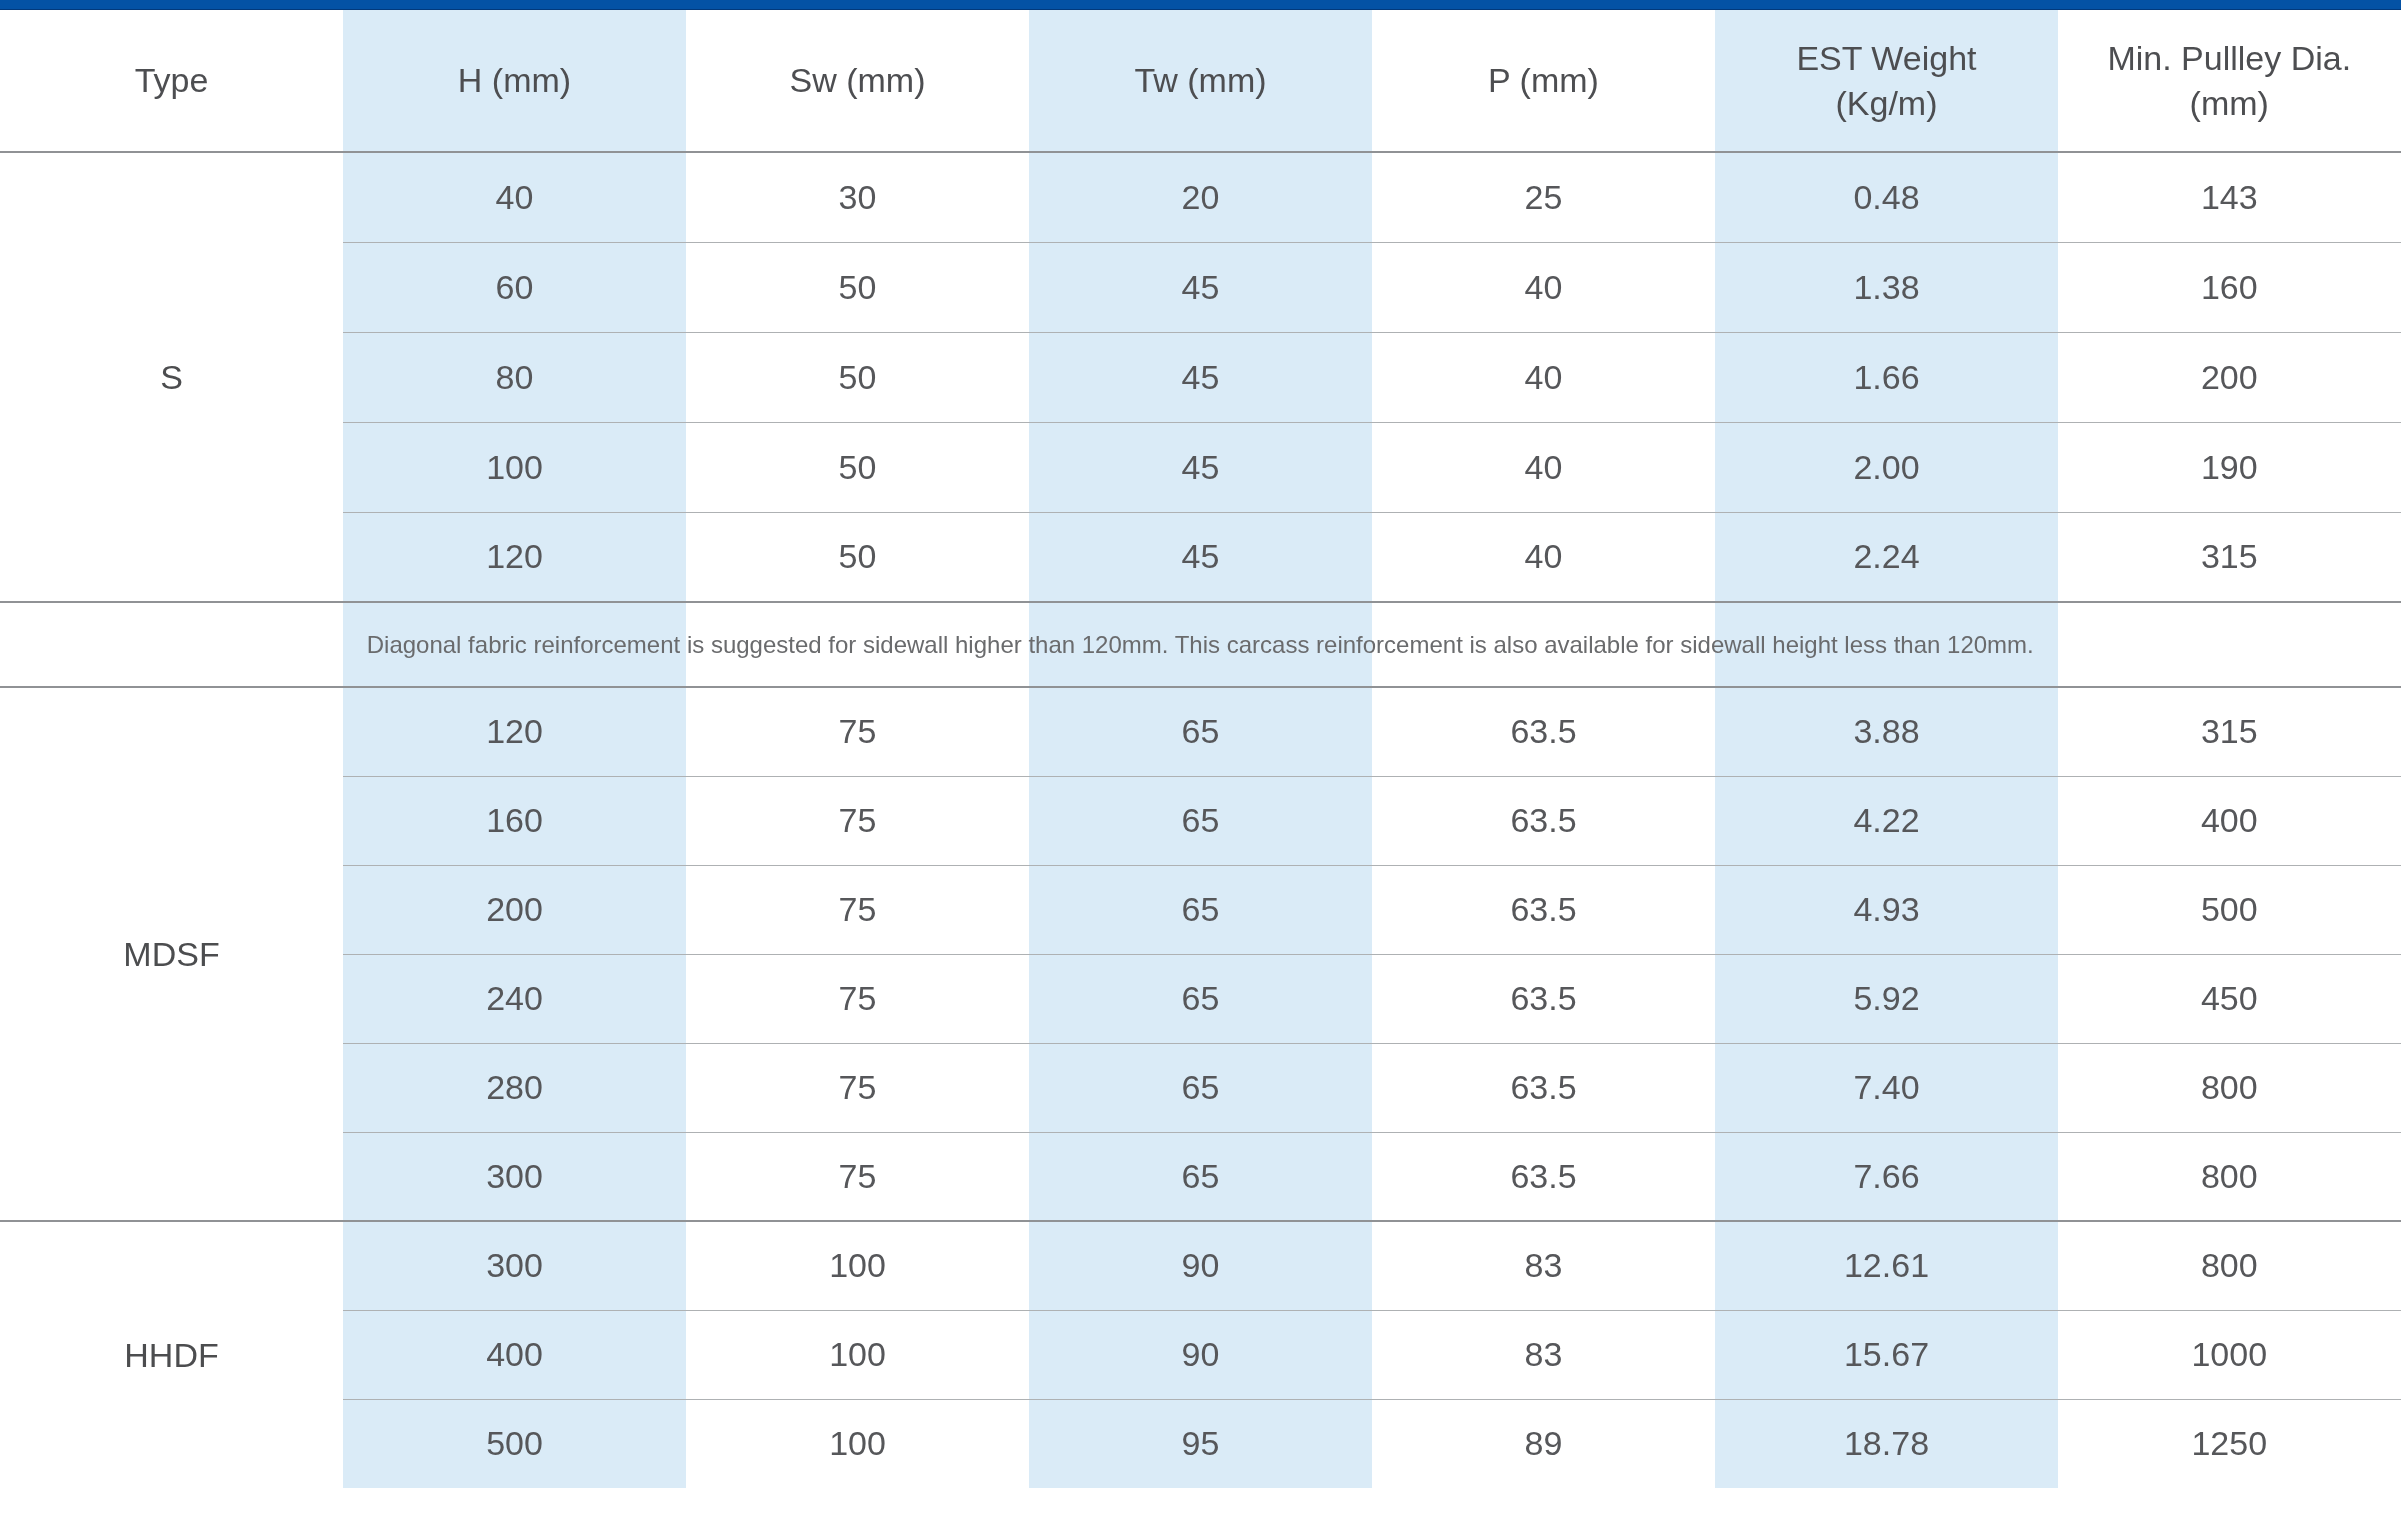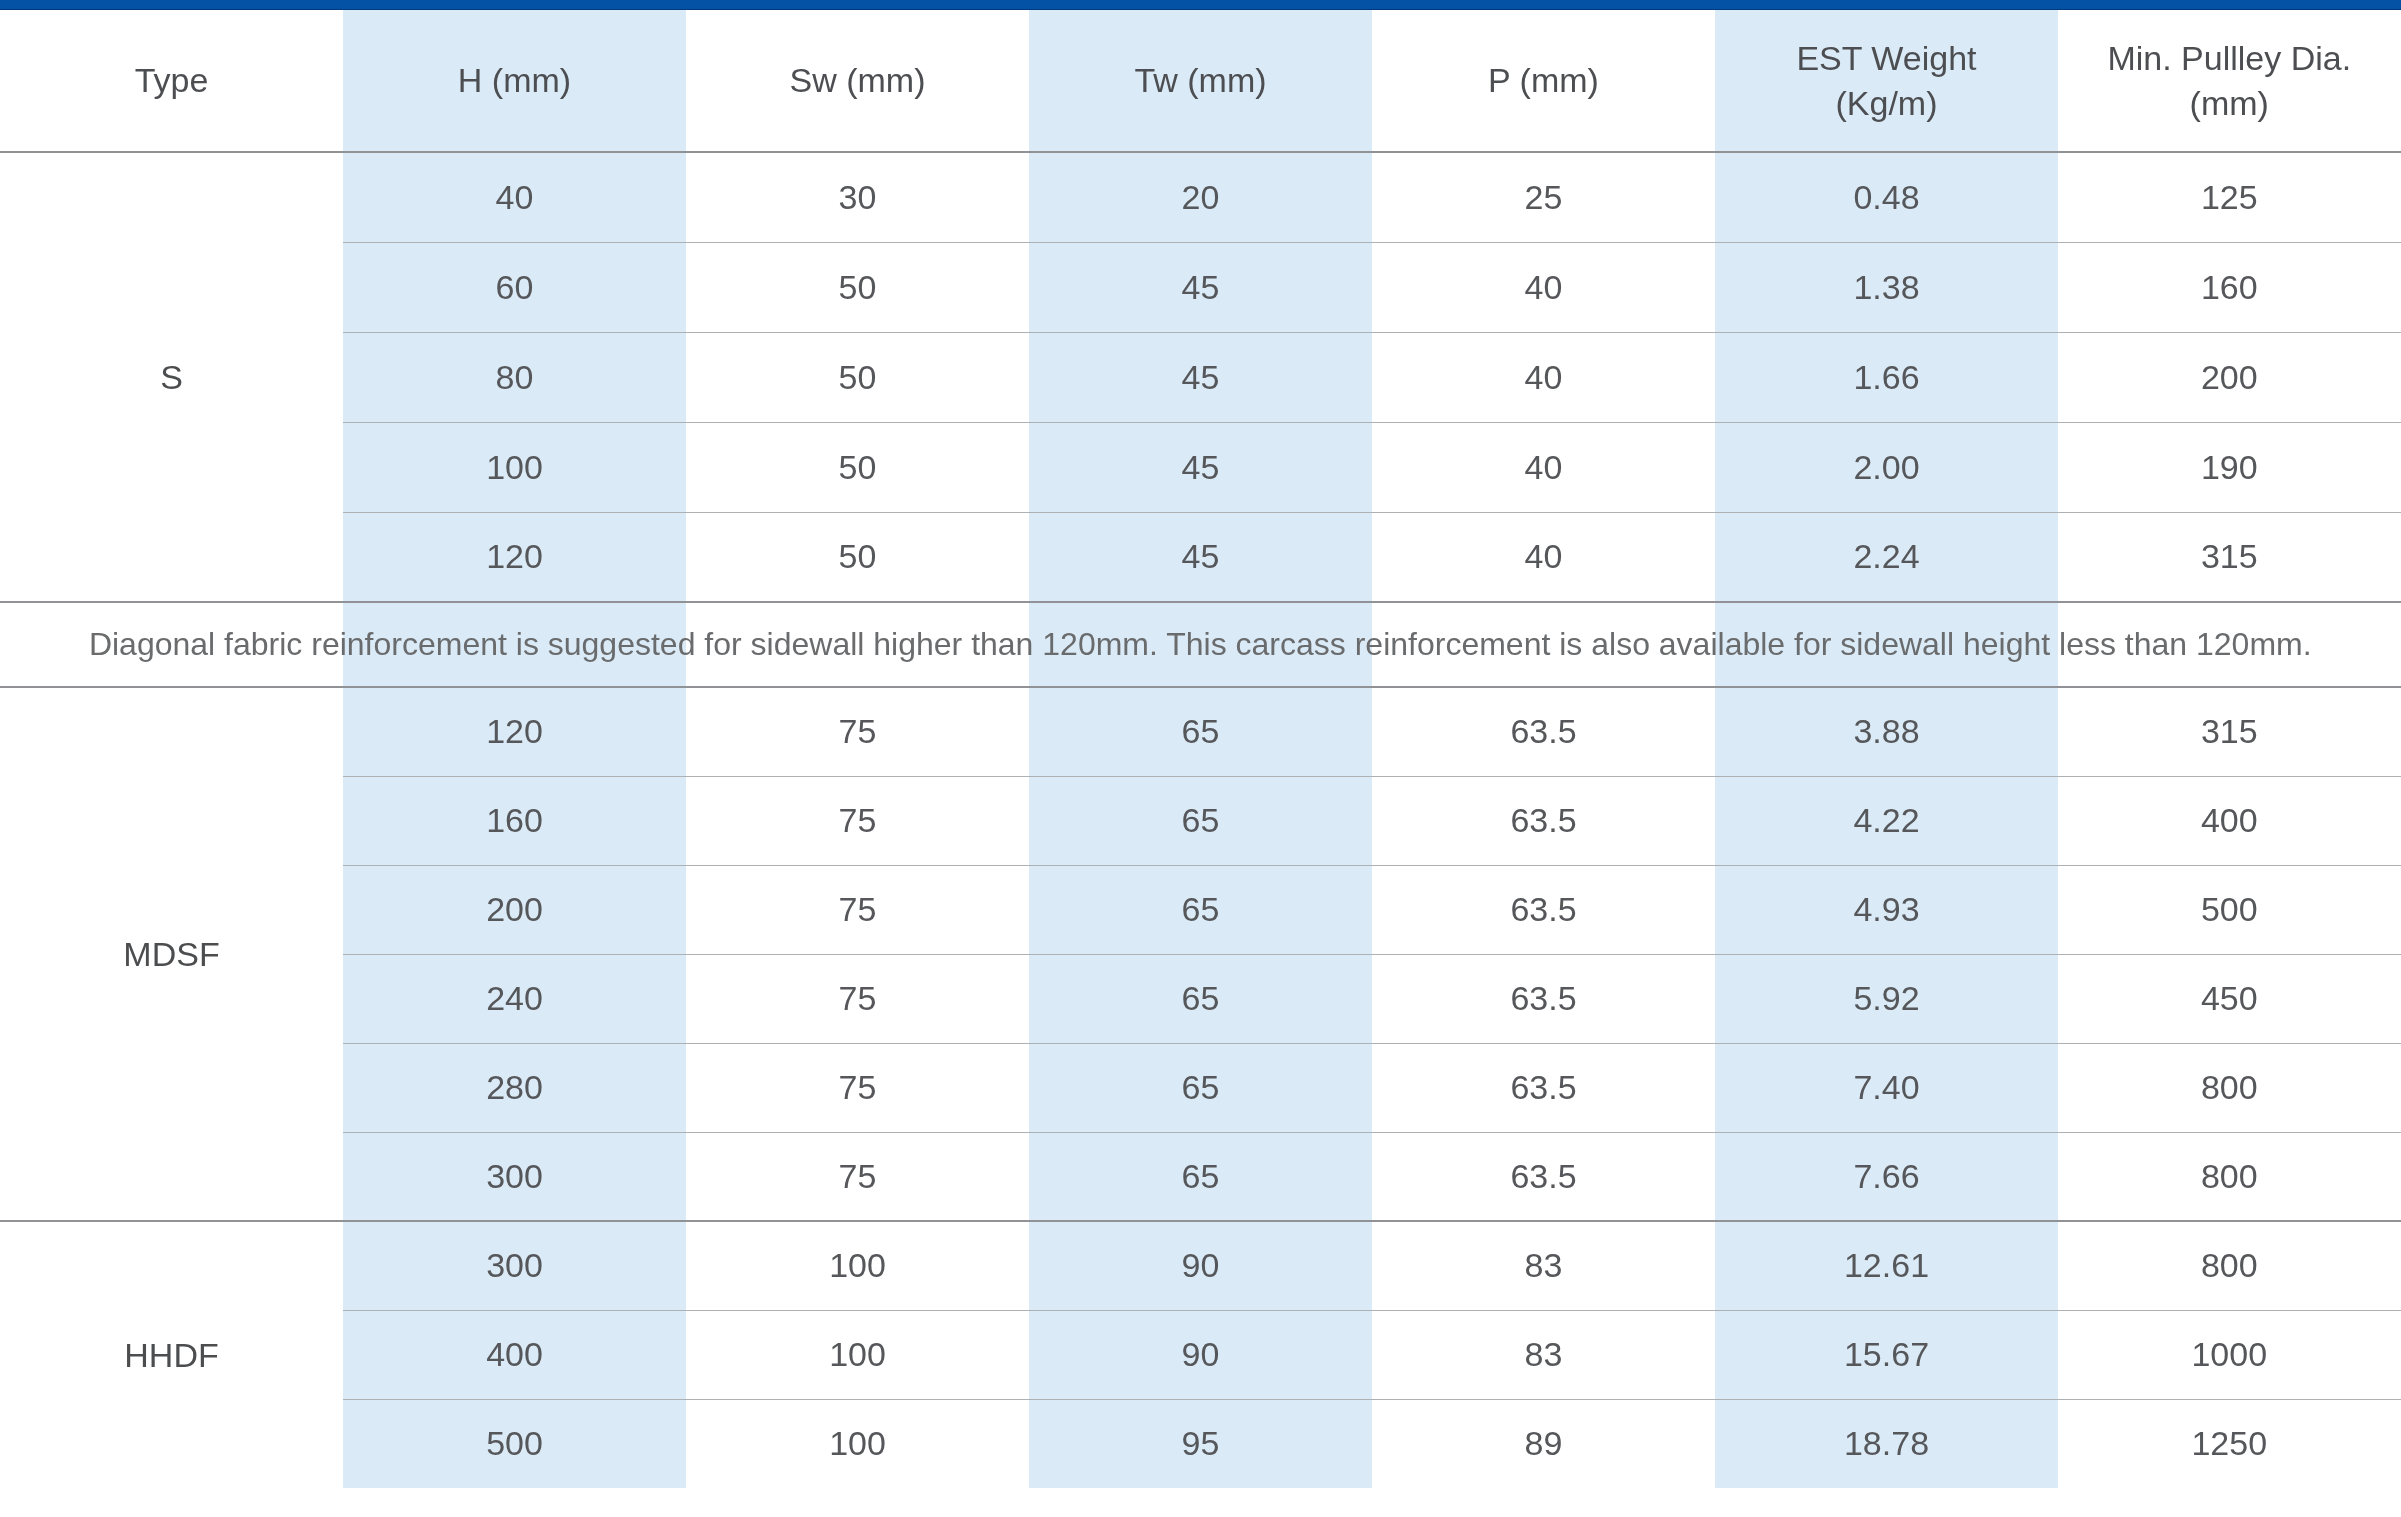--- a/index.html
+++ b/index.html
@@ -52,21 +52,21 @@
   tr.r-m{height:89px;}
   tr.r-h{height:89px;}
   tr.note-row{height:85px;}
   .col-b{background:var(--stripe);}
   .col-w{background:#ffffff;}
   tbody tr.data-row td{border-top:1.5px solid var(--row_line);}
   tbody tr.group-start td{border-top:2.3px solid var(--group_line);}
   tbody tr.note-row td{
     border-top:2.3px solid var(--group_line);
     border-bottom:2.3px solid var(--group_line);
-    font-size:32px;
+    font-size:24px;
     color:var(--note_text);
     background:linear-gradient(to right,
       #ffffff 0 343px,
       var(--stripe) 343px 686px,
       #ffffff 686px 1029px,
       var(--stripe) 1029px 1372px,
       #ffffff 1372px 1715px,
       var(--stripe) 1715px 2058px,
       #ffffff 2058px 2401px);
   }
@@ -105,21 +105,21 @@
   </thead>
   <tbody>
 
     <tr class="r-s group-start">
       <td class="type-cell" rowspan="5">S</td>
       <td class="col-b">40</td>
       <td class="col-w">30</td>
       <td class="col-b">20</td>
       <td class="col-w">25</td>
       <td class="col-b">0.48</td>
-      <td class="col-w">125</td>
+      <td class="col-w">143</td>
     </tr>
     <tr class="r-s data-row">
       <td class="col-b">60</td>
       <td class="col-w">50</td>
       <td class="col-b">45</td>
       <td class="col-w">40</td>
       <td class="col-b">1.38</td>
       <td class="col-w">160</td>
     </tr>
     <tr class="r-s data-row">

